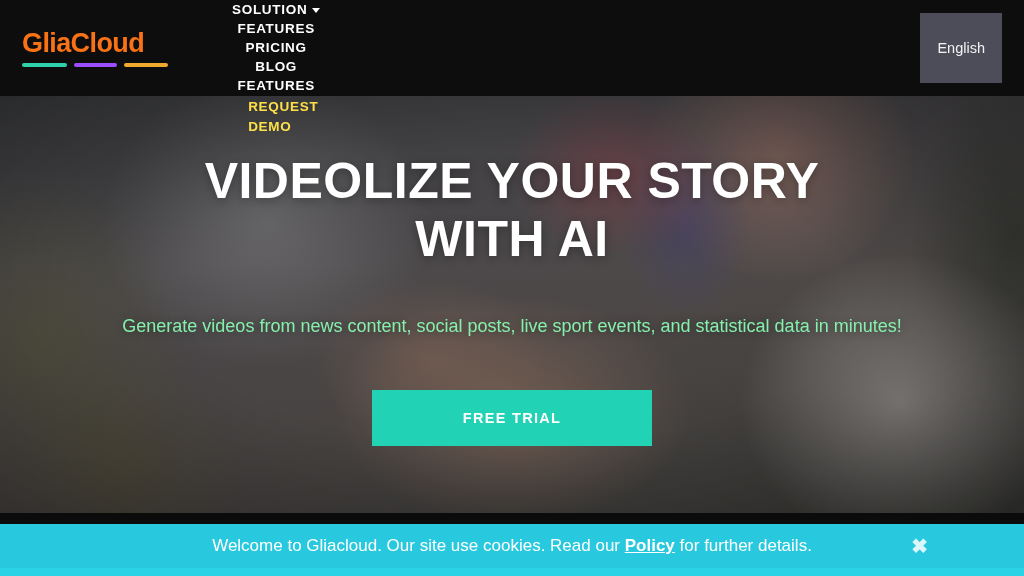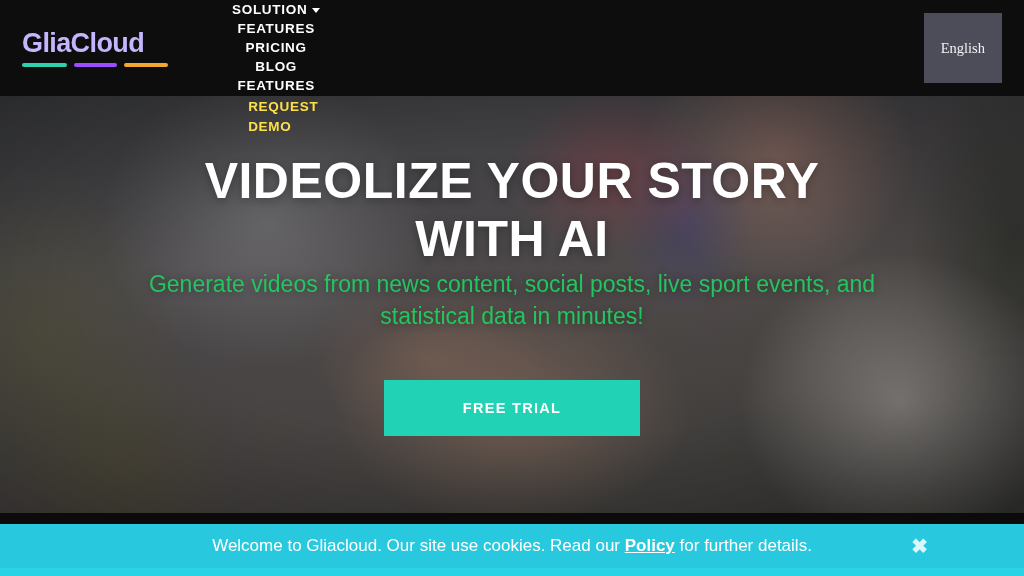--- a/index.html
+++ b/index.html
@@ -34,21 +34,21 @@
 
   .brand {
     position: absolute;
     left: 22px;
     top: 28px;
     width: 150px;
   }
   .brand-word {
     font-size: 27px;
     font-weight: bold;
-    color: #c4b5fd;
+    color: #f97316;
     letter-spacing: -0.6px;
     line-height: 30px;
     white-space: nowrap;
     font-family: "Liberation Sans", sans-serif;
   }
   .brand-bars {
     display: flex;
     gap: 7px;
     margin-top: 5px;
   }
@@ -126,21 +126,21 @@
     font-size: 14.5px;
     letter-spacing: 0.6px;
     line-height: 16px;
   }
 
   .lang-btn {
     background: #4d4d5a;
     color: #f2f2f2;
     border: none;
     font-size: 14.5px;
-    font-family: Liberation Serif, serif;
+    font-family: Liberation Sans, sans-serif;
     padding: 26px 17px;
     margin-right: 22px;
     cursor: pointer;
     line-height: 18px;
   }
 
   
   .hero {
     position: absolute;
     top: 96px; left: 0;
@@ -208,32 +208,33 @@
     color: #ffffff;
     font-size: 50px;
     font-weight: bold;
     line-height: 58px;
     letter-spacing: 0.5px;
     text-shadow: 0 2px 10px rgba(0,0,0,0.30);
     font-family: "Liberation Sans", sans-serif;
   }
 
   .hero-sub {
+    margin-top: 42px;
     width: 820px;
     text-align: center;
-    color: #22c55e;
-    font-size: 23px;
+    color: #86efac;
+    font-size: 18px;
     line-height: 32px;
     font-weight: normal;
     text-shadow: 0 1px 8px rgba(0,0,0,0.35);
   }
 
   .cta-btn {
     margin-top: 48px;
-    width: 256px;
+    width: 280px;
     height: 56px;
     background: #21d3b4;
     color: #ffffff;
     border: none;
     font-size: 14.5px;
     font-weight: bold;
     letter-spacing: 1.3px;
     font-family: "Liberation Sans", sans-serif;
     cursor: pointer;
     display: flex;

